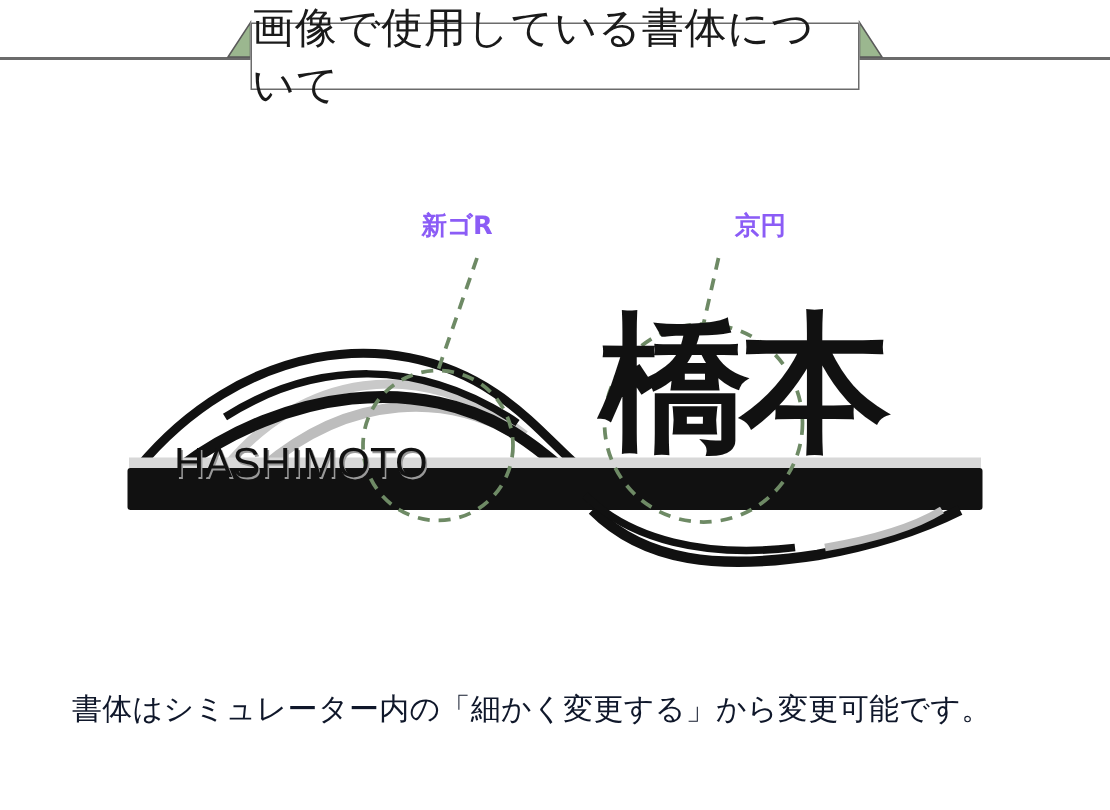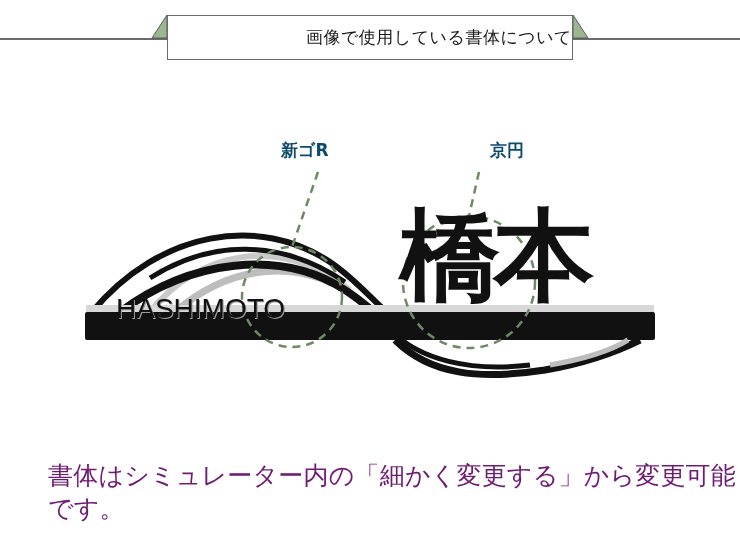--- a/index.html
+++ b/index.html
@@ -3,31 +3,31 @@
 <meta charset="utf-8">
 <style>
   html, body { margin:0; padding:0; background:#ffffff; }
   body { width:740px; height:540px; position:relative; overflow:hidden;
          font-family:"DejaVu Sans","Liberation Sans",sans-serif; }
   .header-line { position:absolute; left:0; width:740px; top:38px; height:2px; background:#6b6b6b; }
   .header-tri { position:absolute; top:0; left:0; }
   .header-box { position:absolute; left:167px; top:15px; width:406px; height:45px;
                 background:#fff; border:1.5px solid #6b6b6b; box-sizing:border-box;
                 display:flex; align-items:center; justify-content:flex-end;
-                font-size:17px; color:#1a1a1a; letter-spacing:0.5px; }
+                font-size:28px; color:#1a1a1a; letter-spacing:0.5px; }
   .art { position:absolute; left:0; top:0; }
-  .label { position:absolute; font-weight:bold; color:#0c4a6e; font-size:17px; }
+  .label { position:absolute; font-weight:bold; color:#8b5cf6; font-size:17px; }
   .label-left { left:281px; top:139px; }
   .label-right { left:451px; top:139px;margin-left:39px; }
   .hashi-text { position:absolute; left:116px; top:293px; font-family:"Liberation Sans",sans-serif;
                 font-size:28px; color:#111; letter-spacing:0px; font-weight:normal;
                 text-shadow: 1px 1px 0 #999; }
   .kanji-text { position:absolute; left:400px; top:205px; font-family:"DejaVu Serif","Liberation Serif",serif;
                 font-size:100px; font-weight:bold; color:#111; line-height:1; letter-spacing:-6px;text-align:center; }
-  .caption { position:absolute; left:48px; top:459px; font-size:25px; color:#701a75; letter-spacing:0.2px; }
+  .caption { position:absolute; left:48px; top:459px; font-size:20px; color:#0f172a; letter-spacing:0.2px; }
 </style>
 </head>
 <body>
 
 <div class="header-line"></div>
 <svg class="header-tri" width="740" height="80">
   <polygon points="152,38 167,15 167,38" fill="#9bb78f" stroke="#5a5a5a" stroke-width="1"></polygon>
   <polygon points="573,15 588,38 573,38" fill="#9bb78f" stroke="#5a5a5a" stroke-width="1"></polygon>
 </svg>
 <div class="header-box">

